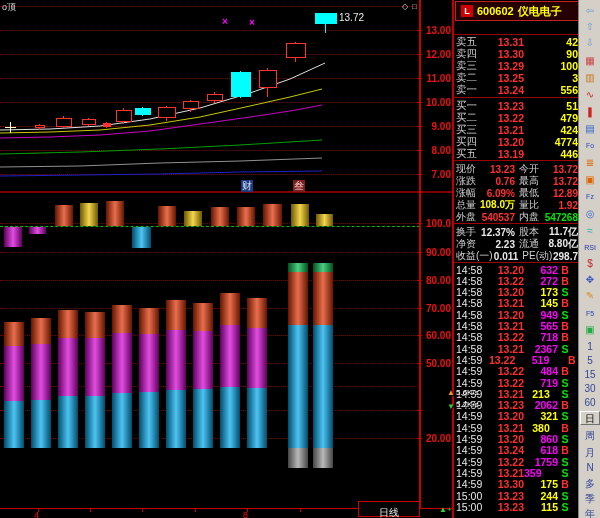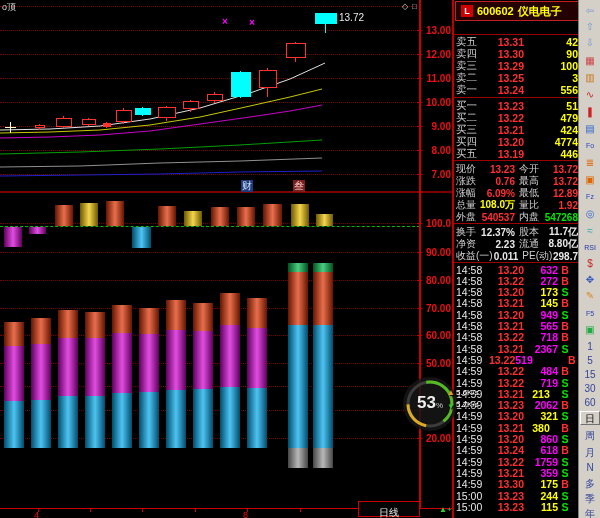--- a/index.html
+++ b/index.html
@@ -366,21 +366,21 @@
         </div>
         <div class="q-row" style="top: 343.1px; height: 11px;">
           <span class="q-wht" style="width: 31px; font-weight: normal;">14:58</span>
           <span class="q-red" style="width: 37px; text-align: right;">13.21</span>
           <span class="q-mag" style="width: 34px; text-align: right;">2367</span>
           <span class="q-grn" style="width: 14px; text-align: center;">S</span>
         </div>
         <div class="q-row" style="top: 354.4px; height: 11px;">
           <span class="q-wht" style="width: 31px; font-weight: normal;">14:59</span>
           <span class="q-red" style="width: 37px; text-align: right;">13.22</span>
-          <span class="q-mag" style="width: 58px; text-align: left;">519</span>
+          <span class="q-mag" style="width: 58px; text-align: center;">519</span>
           <span class="q-red" style="width: 14px; text-align: center;">B</span>
         </div>
         <div class="q-row" style="top: 365.7px; height: 11px;">
           <span class="q-wht" style="width: 31px; font-weight: normal;">14:59</span>
           <span class="q-red" style="width: 37px; text-align: right;">13.22</span>
           <span class="q-mag" style="width: 34px; text-align: right;">484</span>
           <span class="q-red" style="width: 14px; text-align: center;">B</span>
         </div>
         <div class="q-row" style="top: 377px; height: 11px;">
           <span class="q-wht" style="width: 31px; font-weight: normal;">14:59</span>
@@ -426,21 +426,21 @@
         </div>
         <div class="q-row" style="top: 456.1px; height: 11px;">
           <span class="q-wht" style="width: 31px; font-weight: normal;">14:59</span>
           <span class="q-red" style="width: 37px; text-align: right;">13.22</span>
           <span class="q-mag" style="width: 34px; text-align: right;">1759</span>
           <span class="q-grn" style="width: 14px; text-align: center;">S</span>
         </div>
         <div class="q-row" style="top: 467.4px; height: 11px;">
           <span class="q-wht" style="width: 31px; font-weight: normal;">14:59</span>
           <span class="q-red" style="width: 37px; text-align: right;">13.21</span>
-          <span class="q-mag" style="width: 34px; text-align: right;">359</span>
+          <span class="q-mag" style="width: 34px; ">359</span>
           <span class="q-grn" style="width: 14px; text-align: center;">S</span>
         </div>
         <div class="q-row" style="top: 478.7px; height: 11px;">
           <span class="q-wht" style="width: 31px; font-weight: normal;">14:59</span>
           <span class="q-red" style="width: 37px; text-align: right;">13.30</span>
           <span class="q-yel" style="width: 34px; text-align: right;">175</span>
           <span class="q-red" style="width: 14px; text-align: center;">B</span>
         </div>
         <div class="q-row" style="top: 490px; height: 11px;">
           <span class="q-wht" style="width: 31px; font-weight: normal;">15:00</span>
@@ -485,27 +485,19 @@
       <div class="tb-period" style="position: absolute; top: 396px;">60</div>
       <div class="tb-period tb-sel" style="position: absolute; top: 411px;">日</div>
       <div class="tb-period" style="position: absolute; top: 429px;">周</div>
       <div class="tb-period" style="position: absolute; top: 446px;">月</div>
       <div class="tb-period" style="position: absolute; top: 461px;">N</div>
       <div class="tb-period" style="position: absolute; top: 477px;">多</div>
       <div class="tb-period" style="position: absolute; top: 492px;">季</div>
       <div class="tb-period" style="position: absolute; top: 507px;">年</div>
     </div>
 
-  <div id="overlay-circle">
-    <svg width="54" height="54" viewBox="0 0 54 54">
-      <circle cx="27" cy="27" r="22" fill="none" stroke="#3c3c3c" stroke-width="3"></circle>
-      <circle cx="27" cy="27" r="22" fill="none" stroke="#55bb22" stroke-width="3" stroke-dasharray="58 138" transform="rotate(-100 27 27)"></circle>
-      <circle cx="27" cy="27" r="22" fill="none" stroke="#ddaa22" stroke-width="3" stroke-dasharray="30 138" transform="rotate(100 27 27)"></circle>
-    </svg>
-    <span class="pct"><span>53</span><span class="pctsign">%</span></span>
-  </div>
   <span class="spd" style="left:447px;top:388px;color:#ee9922;">▲</span>
   <span class="spd" style="left:447px;top:402px;color:#33cc33;">▼</span>
   <span class="spd" style="left:456px;top:388px;">5.6K/s</span>
   <span class="spd" style="left:456px;top:400px;">5.7K/s</span>
   <span class="spd" style="left:439px;top:505px;color:#33cc33;z-index:42;">▲+</span>
 
 </div>
 
 </body></html>

